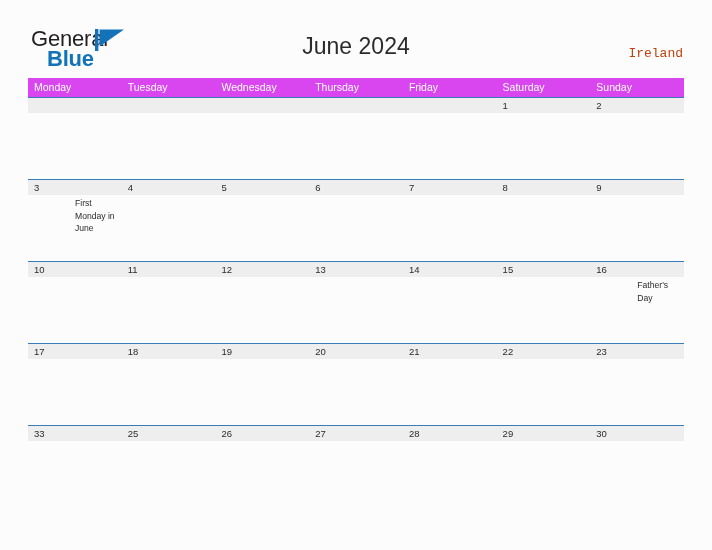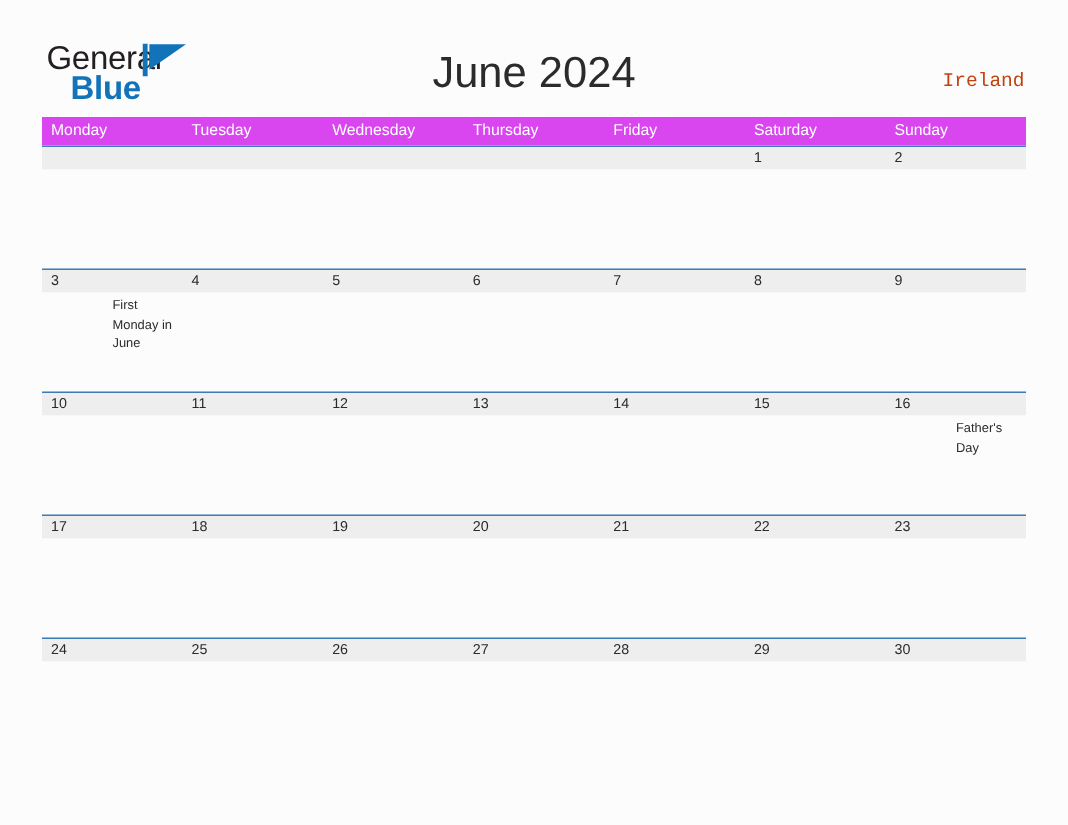--- a/index.html
+++ b/index.html
@@ -64,21 +64,21 @@
     font-family: "Liberation Sans", sans-serif;
     font-weight: bold;
   }
 
   .title {
     position: absolute;
     left: 0;
     top: 33px;
     width: 712px;
     text-align: center;
-    font-size: 29px;
+    font-size: 23px;
     color: #2b2b2b;
     font-weight: normal;
     font-family: "Liberation Sans", sans-serif;
     letter-spacing: 0px;
   }
 
   .region {
     position: absolute;
     right: 29px;
     top: 46px;
@@ -328,21 +328,21 @@
             <span class="event"></span>
           </div>
         <div class="body-cell">
             <span class="event"></span>
           </div>
       </div>
     </div>
 
     <div class="week">
       <div class="week-dates">
-        <div class="date-cell">24</div>
+        <div class="date-cell">33</div>
         <div class="date-cell">25</div>
         <div class="date-cell">26</div>
         <div class="date-cell">27</div>
         <div class="date-cell">28</div>
         <div class="date-cell">29</div>
         <div class="date-cell">30</div>
       </div>
       <div class="week-body">
         <div class="body-cell">
             <span class="event"></span>

